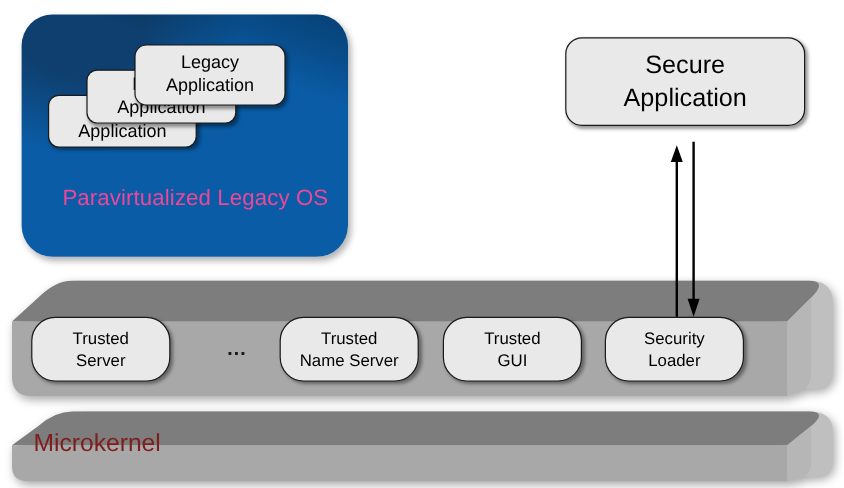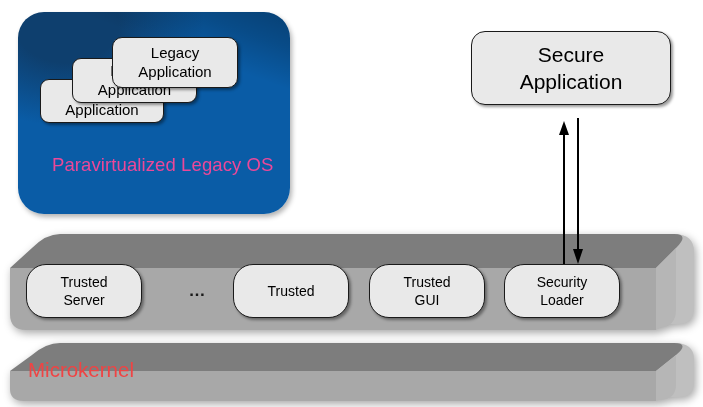--- a/index.html
+++ b/index.html
@@ -120,21 +120,21 @@
     letter-spacing: 2px;
     color: #1a1a1a;
     z-index: 3;
     font-weight: bold;
   }
 
   .kernel-label {
     position: absolute;
     left: 28px;
     top: 358px;
-    color: #ef4444;
+    color: #7f1d1d;
     font-size: 20.5px;
     z-index: 3;
     white-space: nowrap;
   }
 </style>
 </head>
 <body>
 
 <div id="diagram">
 
@@ -174,21 +174,21 @@
     <path d="M 52 2 Q 38 2 24 16 L 2 36 L 648 36 L 668 16 Q 682 2 666 2 Z" fill="#7d7d7d"></path>
     <path d="M 2 36 L 648 36 L 648 98 L 18 98 Q 2 98 2 82 Z" fill="#a8a8a8"></path>
     <path d="M 648 36 L 668 16 L 668 78 Q 668 94 652 96 L 648 98 Z" fill="#b6b6b6"></path>
   </svg>
 
   <div class="app-box svc-box svc-1">
     <span><span>Trusted</span><br><span>Server</span></span>
   </div>
   <div class="ellipsis">…</div>
   <div class="app-box svc-box svc-2">
-    <span><span>Trusted</span><br></span>
+    <span><span>Trusted</span><br><span>Name Server</span></span>
   </div>
   <div class="app-box svc-box svc-3">
     <span><span>Trusted</span><br><span>GUI</span></span>
   </div>
   <div class="app-box svc-box svc-4">
     <span><span>Security</span><br><span>Loader</span></span>
   </div>
 
   <svg class="slab slab-kernel" viewBox="0 0 688 62">
     <path d="M 52 2 L 666 2 Q 686 2 686 18 L 686 42 Q 686 56 670 56 L 640 56 L 640 22 Z" fill="#bfbfbf"></path>

